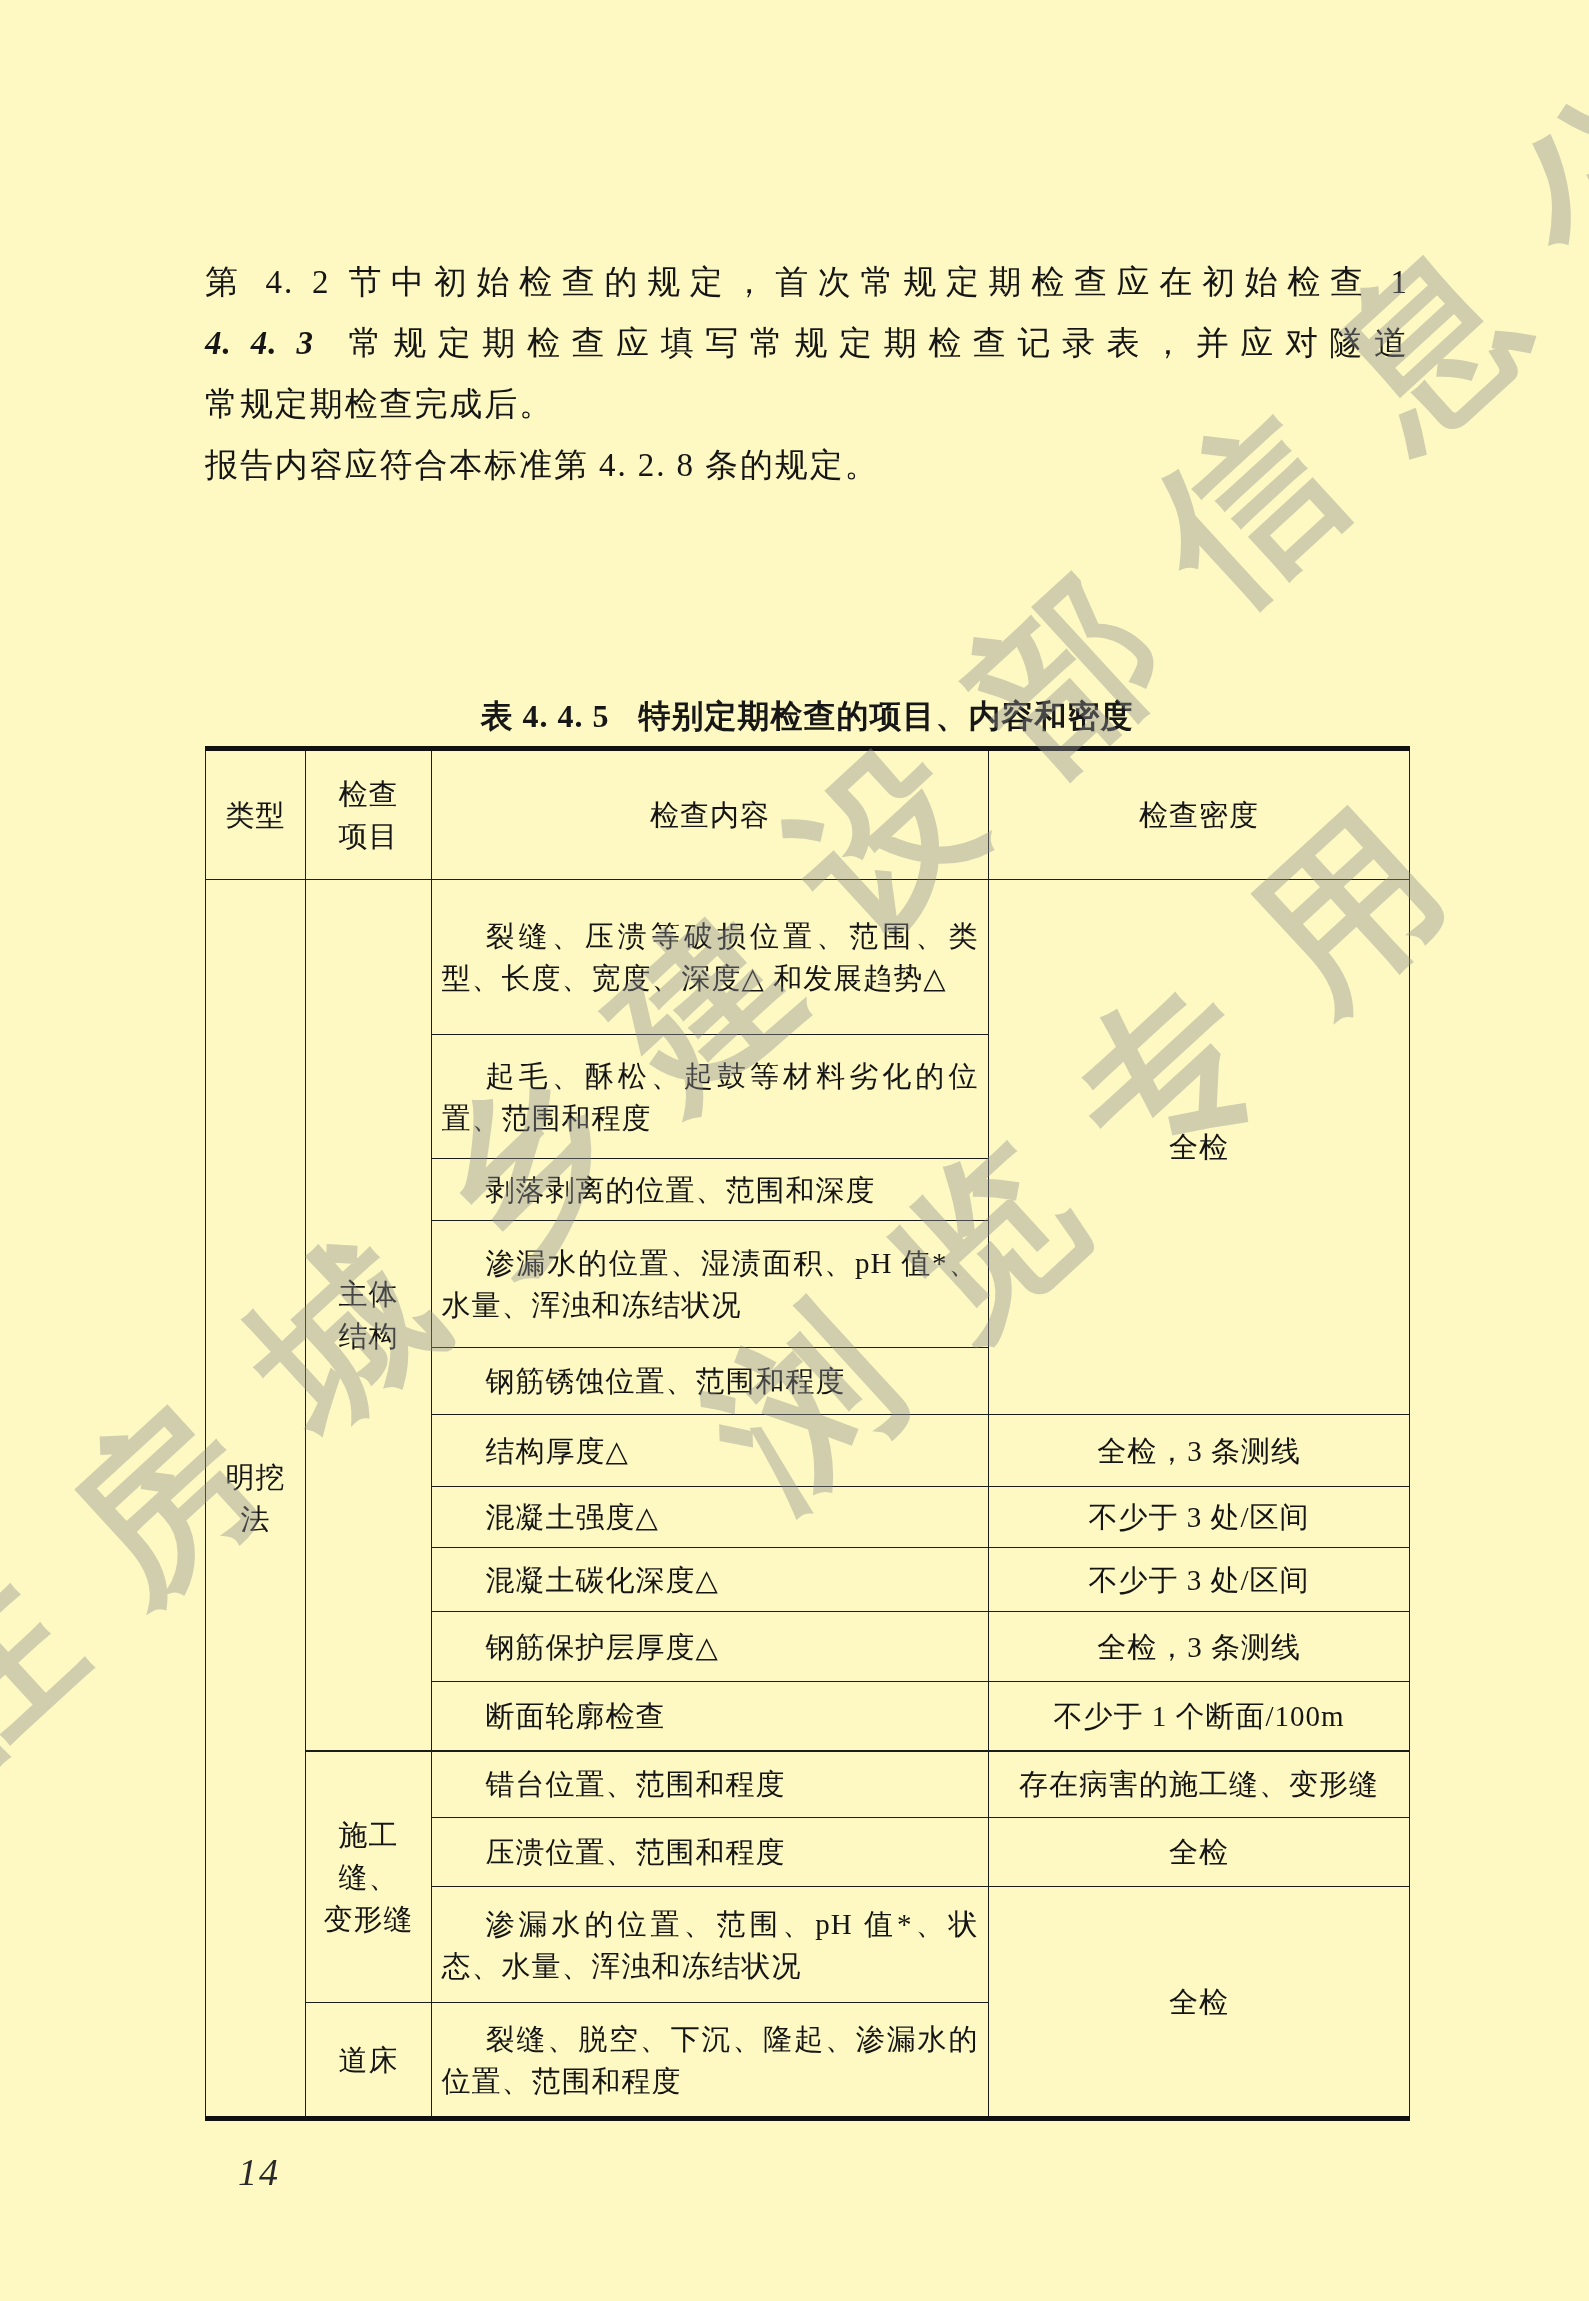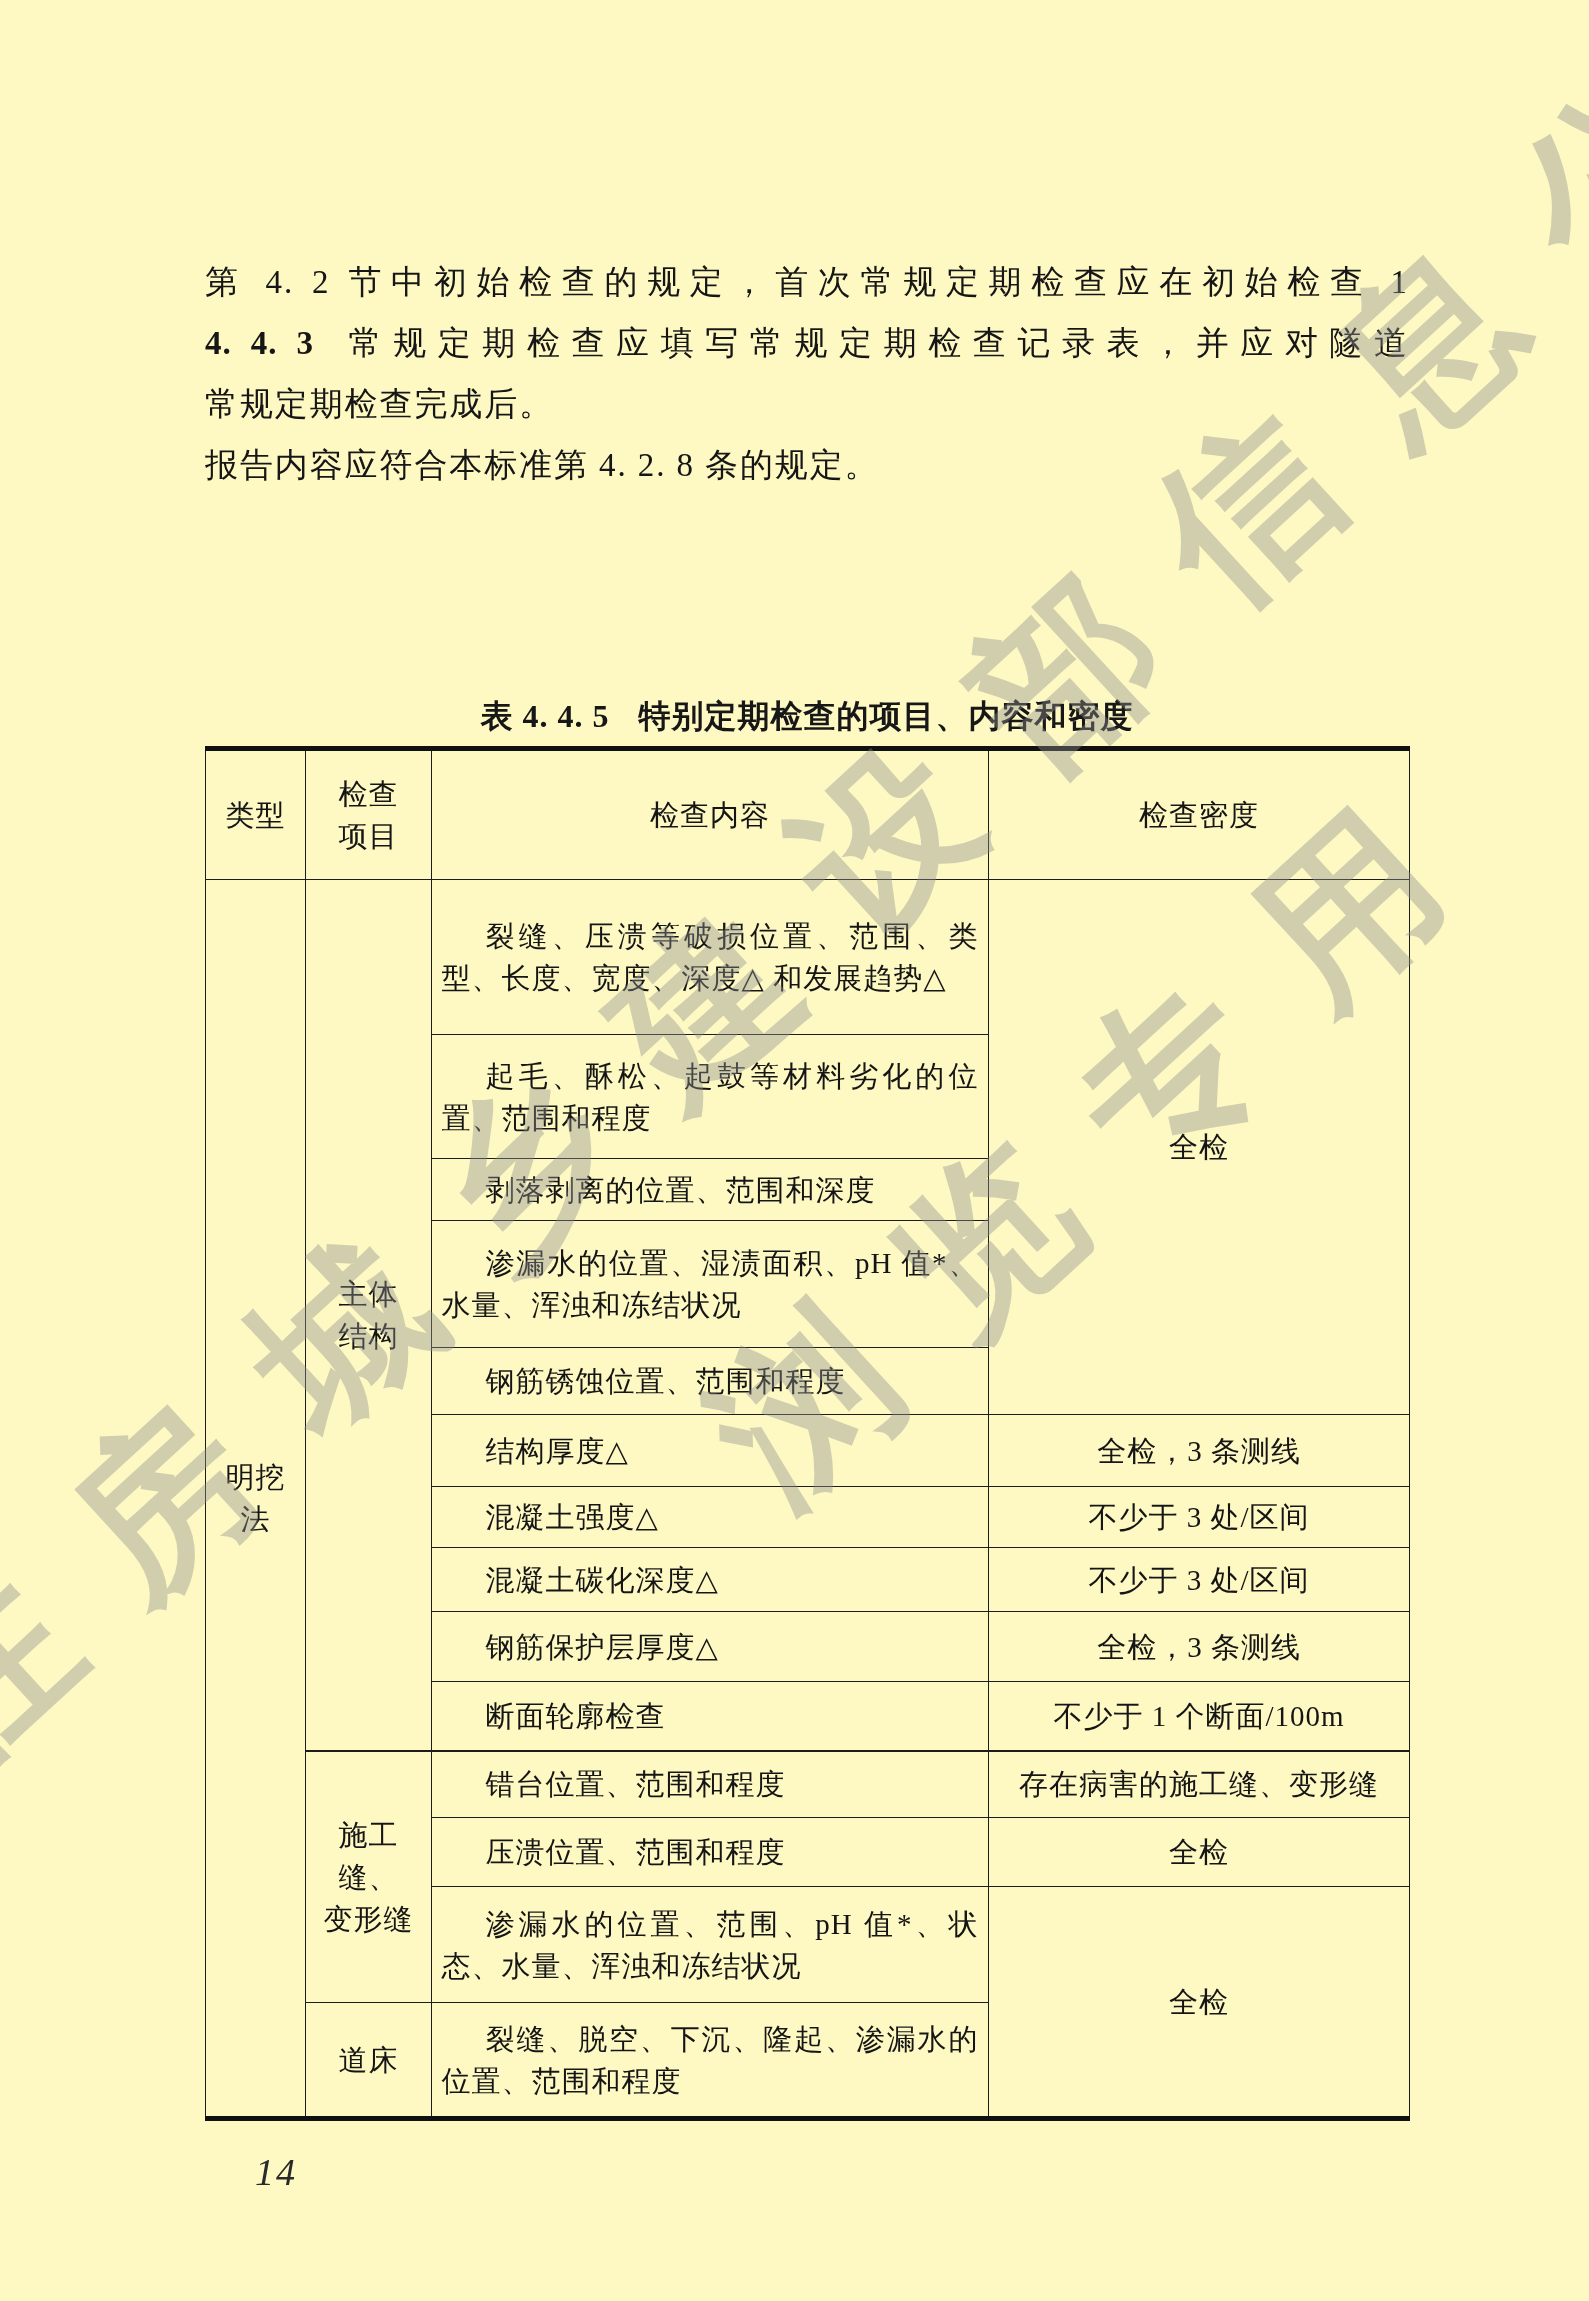--- a/index.html
+++ b/index.html
@@ -11,21 +11,21 @@
   
   .content{position:absolute; left:205px; top:252px; width:1204px;}
   .bodyline{
     height:61px; line-height:61px; font-size:33px; letter-spacing:1.9px;
     white-space:nowrap; color:#161616;
   }
   .bodyline.just{
     white-space:normal; text-align:justify; text-align-last:justify;
     word-break:break-all;
   }
-  .clause-num{font-weight:bold; letter-spacing:1px; margin-right:25px;}
+  .clause-num{font-weight:bold; letter-spacing:1px; margin-right:25px;font-style:italic;}
   
   .caption{
     position:absolute; left:205px; top:688px; width:1204px; height:56px;
     text-align:center; font-weight:bold; font-size:32px; letter-spacing:1px;
     line-height:56px;
   }
   .caption .gap{display:inline-block; width:29px;}
   
   table.spec{
     position:absolute; left:205px; top:746px; width:1204px;
@@ -53,21 +53,21 @@
   
   .wm{
     position:absolute; white-space:nowrap; pointer-events:none;
     font-size:173px; font-weight:600; letter-spacing:72px;
     color:#8f8f8f; opacity:0.40; z-index:5;
   }
   .wm1{left:913px; top:817px; transform:translate(-50%,-50%) rotate(-42.5deg);}
   .wm2{left:1105px; top:1134px; transform:translate(-50%,-50%) rotate(-42.5deg);}
   
   .pageno{
-    position:absolute; left:255px; top:2150px; font-size:38px;
+    position:absolute; left:238px; top:2150px; font-size:38px;
     font-style:italic; letter-spacing:1.9px; color:#2a2a2a;
   }
 </style>
 </head>
 <body>
 
 <div class="page">
 
   <div class="content">
     <div class="bodyline just"><span>第 4. 2 节中初始检查的规定，首次常规定期检查应在初始检查 1</span></div>

